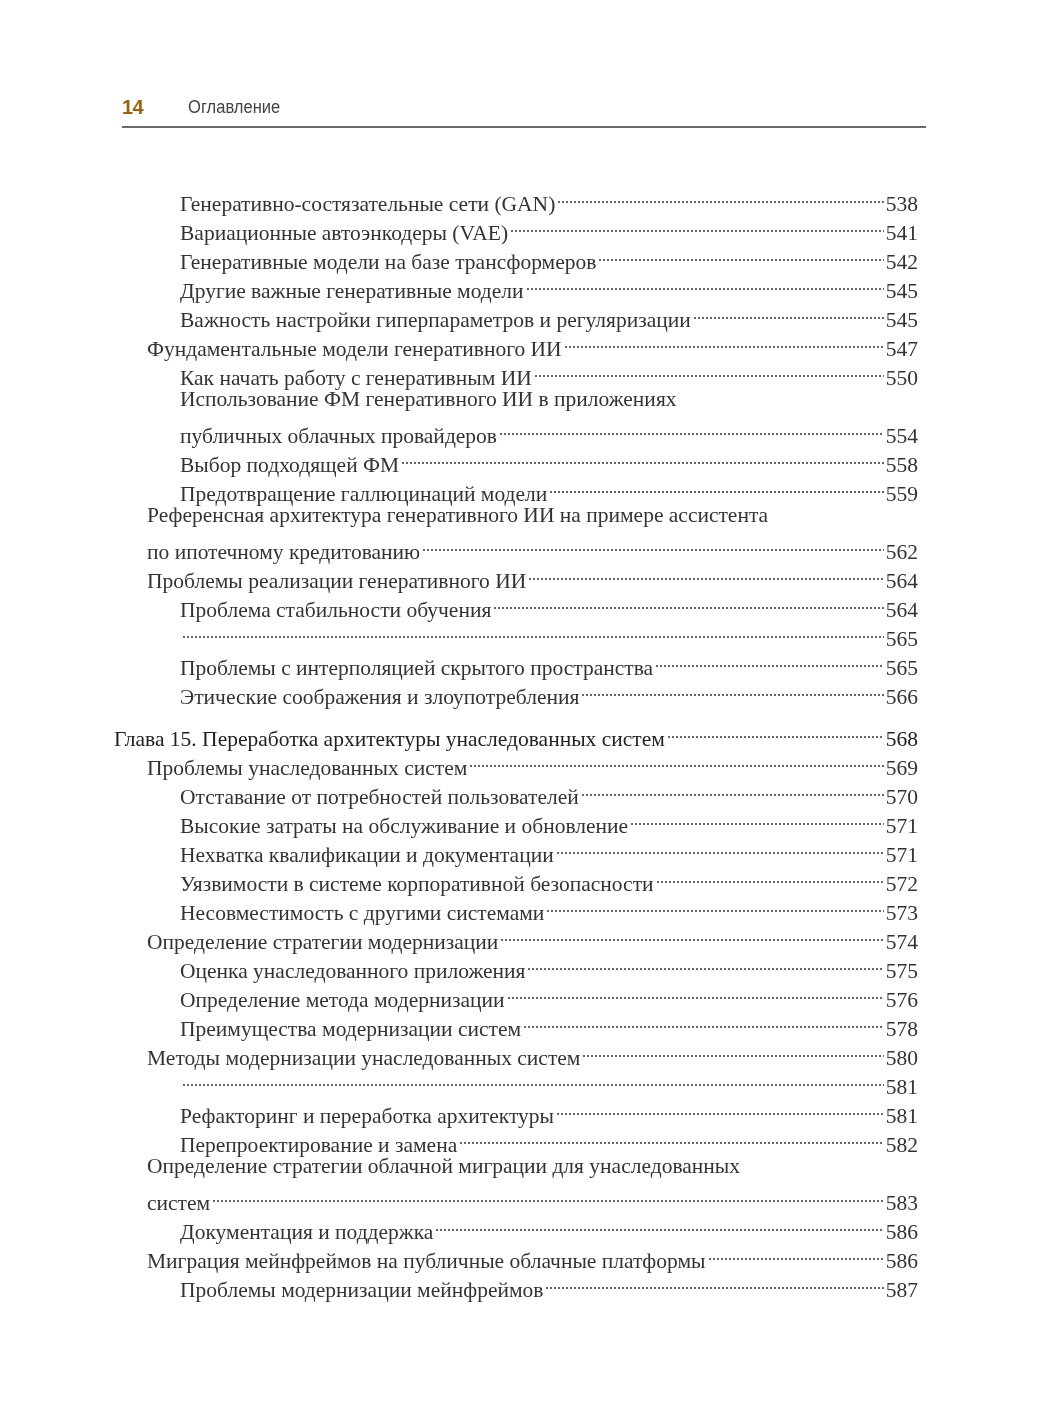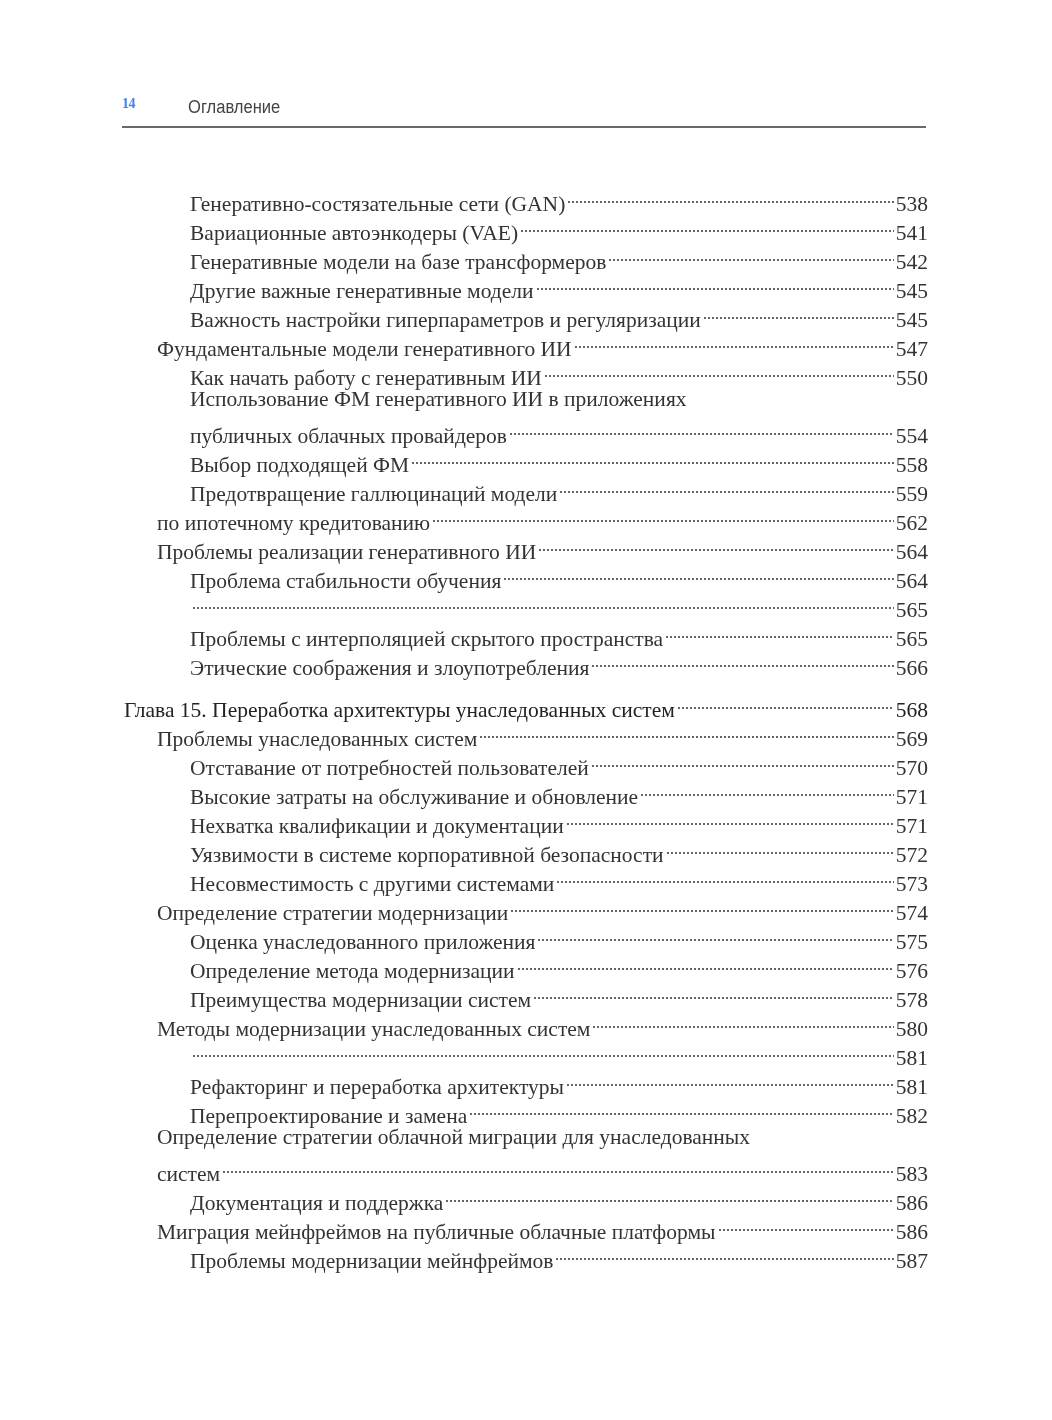--- a/index.html
+++ b/index.html
@@ -1,23 +1,23 @@
 <!DOCTYPE html>
 <html><head>
 <meta charset="utf-8">
 <style>
   html, body { margin: 0; padding: 0; background: #ffffff; }
   body { width: 1052px; height: 1420px; position: relative; overflow: hidden; }
   .page { position: absolute; left: 0; top: 0; width: 1052px; height: 1420px; background: #fff; }
   .header { position: absolute; left: 122px; top: 92px; width: 804px; height: 36px; }
-  .header .pnum { position: absolute; left: 0; top: 4px; font-family: Liberation Serif, serif; font-weight: bold; font-size: 14px; color: #3b82f6; letter-spacing: -0.5px; }
+  .header .pnum { position: absolute; left: 0; top: 4px; font-family: Liberation Sans, sans-serif; font-weight: bold; font-size: 20px; color: #a16207; letter-spacing: -0.5px; }
   .header .htitle { position: absolute; left: 66px; top: 5px; font-family: "Liberation Sans", sans-serif; font-size: 18px; color: #444; transform: scaleX(0.92); transform-origin: left; }
   .header .rule { position: absolute; left: 0; top: 34px; width: 804px; height: 2px; background: #6a6a6a; }
 
-  .toc { position: absolute; left: 124px; top: 182px; width: 804px; }
+  .toc { position: absolute; left: 114px; top: 182px; width: 804px; }
   .entry { position: relative; font-family: "Liberation Serif", serif; font-size: 21.5px; color: #333; line-height: 29px; }
   .entry .line { display: flex; align-items: baseline; height: 29px; white-space: nowrap; }
   .entry .label { flex: 0 0 auto; transform-origin: left; }
   .entry .leader { flex: 1 1 auto; overflow: hidden; margin: 0 2px; position: relative; height: 29px; }
   .entry .leader::after {
     content: ""; position: absolute; left: 0; right: 0; bottom: 8px; height: 2px;
     background-image: radial-gradient(circle, #666 0.8px, transparent 1px);
     background-size: 4px 2px; background-repeat: repeat-x;
   }
   .entry .pg { flex: 0 0 auto; }
@@ -103,20 +103,21 @@
         </div>
       </div>
       <div class="entry lvl3">
         <div class="line">
           <span class="label">Предотвращение галлюцинаций модели</span>
           <span class="leader"></span>
           <span class="pg">559</span>
         </div>
       </div>
       <div class="entry lvl2">
+        <div class="firstline">Референсная архитектура генеративного ИИ на примере ассистента</div>
         <div class="line">
           <span class="label">по ипотечному кредитованию</span>
           <span class="leader"></span>
           <span class="pg">562</span>
         </div>
       </div>
       <div class="entry lvl2">
         <div class="line">
           <span class="label">Проблемы реализации генеративного ИИ</span>
           <span class="leader"></span>

